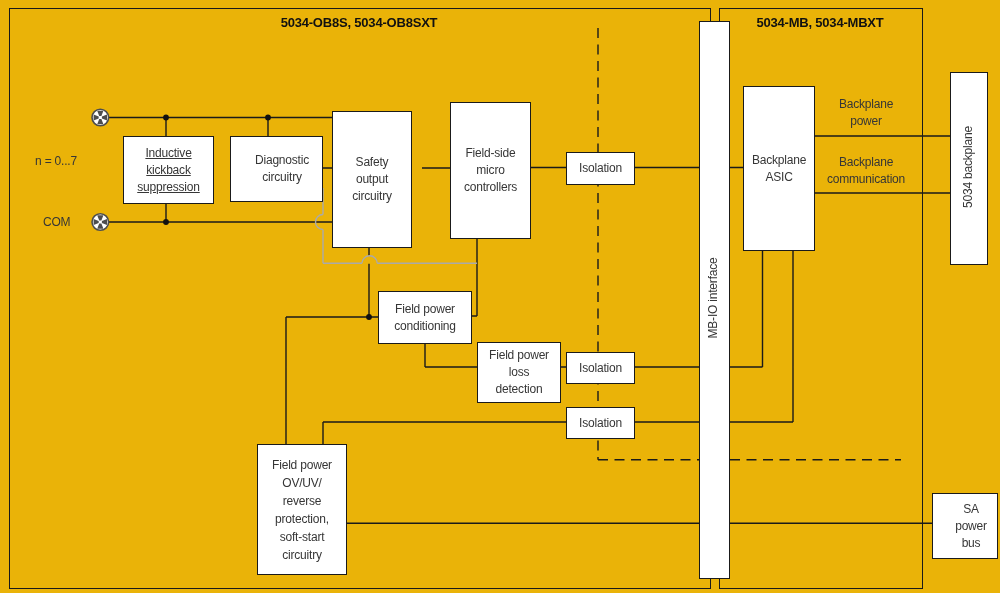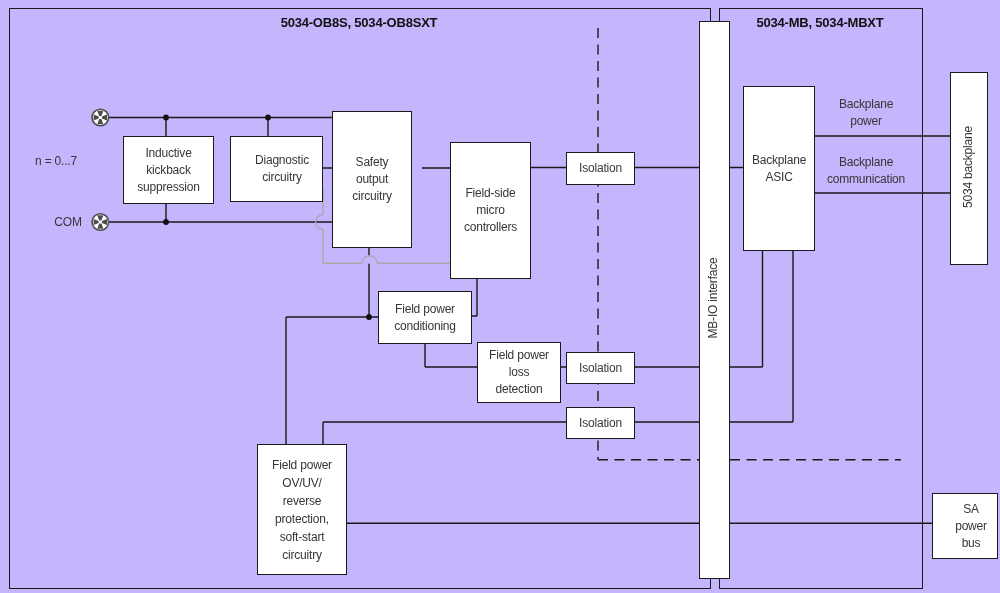--- a/index.html
+++ b/index.html
@@ -1,17 +1,17 @@
 <!DOCTYPE html>
 <html><head>
 <meta charset="utf-8">
 <style>
   html,body{margin:0;padding:0;background:#fff;}
   #canvas{
-    position:relative;width:1000px;height:593px;background:#c4b5fd;overflow:hidden;
+    position:relative;width:1000px;height:593px;background:#eab308;overflow:hidden;
     font-family:"Liberation Sans", sans-serif;
   }
   #wires{position:absolute;left:0;top:0;z-index:1;}
   .outer{position:absolute;border:1.4px solid #1a1a1a;background:transparent;z-index:2;}
   .box{
     position:absolute;background:#ffffff;border:1.4px solid #1a1a1a;z-index:3;
     display:flex;align-items:center;justify-content:center;text-align:center;
     font-size:12px;line-height:17px;color:#363636;white-space:pre-line;letter-spacing:-0.2px;
   }
   .box.tall{line-height:18px;}
@@ -103,31 +103,31 @@
     </g>
   </svg>
 
   <div class="outer" style="left:9px;top:8px;width:700px;height:579px;"></div>
   <div class="outer" style="left:719px;top:8px;width:202px;height:579px;"></div>
 
   <div class="title" style="left:9px;top:15px;width:700px;">5034-OB8S, 5034-OB8SXT</div>
   <div class="title" style="left:719px;top:15px;width:202px;">5034-MB, 5034-MBXT</div>
 
   <div class="freelabel" style="left:22px;top:153px;width:68px;text-align:center;">n = 0...7</div>
-  <div class="freelabel" style="left:43px;top:214px;width:50px;text-align:center;">COM</div>
+  <div class="freelabel" style="left:43px;top:214px;width:50px;text-align:left;">COM</div>
 
-  <div class="box" style="left:123px;top:136px;width:89px;height:66px;">Inductive
+  <div class="box" style="left:123px;top:136px;width:89px;height:66px;text-decoration:underline;">Inductive
 kickback
 suppression</div>
   <div class="box" style="left:230px;top:136px;width:80px;height:64px;padding-left:11px;">Diagnostic
 circuitry</div>
   <div class="box" style="left:332px;top:102px;width:78px;height:135px;margin-top:9px;">Safety
 output
 circuitry</div>
-  <div class="box" style="left:450px;top:102px;width:79px;height:135px;margin-top:40px;">Field-side
+  <div class="box" style="left:450px;top:102px;width:79px;height:135px;">Field-side
 micro
 controllers</div>
   <div class="box" style="left:566px;top:152px;width:67px;height:31px;">Isolation</div>
   <div class="box" style="left:378px;top:291px;width:92px;height:51px;">Field power
 conditioning</div>
   <div class="box" style="left:477px;top:342px;width:82px;height:59px;">Field power
 loss
 detection</div>
   <div class="box" style="left:566px;top:352px;width:67px;height:30px;">Isolation</div>
   <div class="box" style="left:566px;top:407px;width:67px;height:30px;">Isolation</div>

